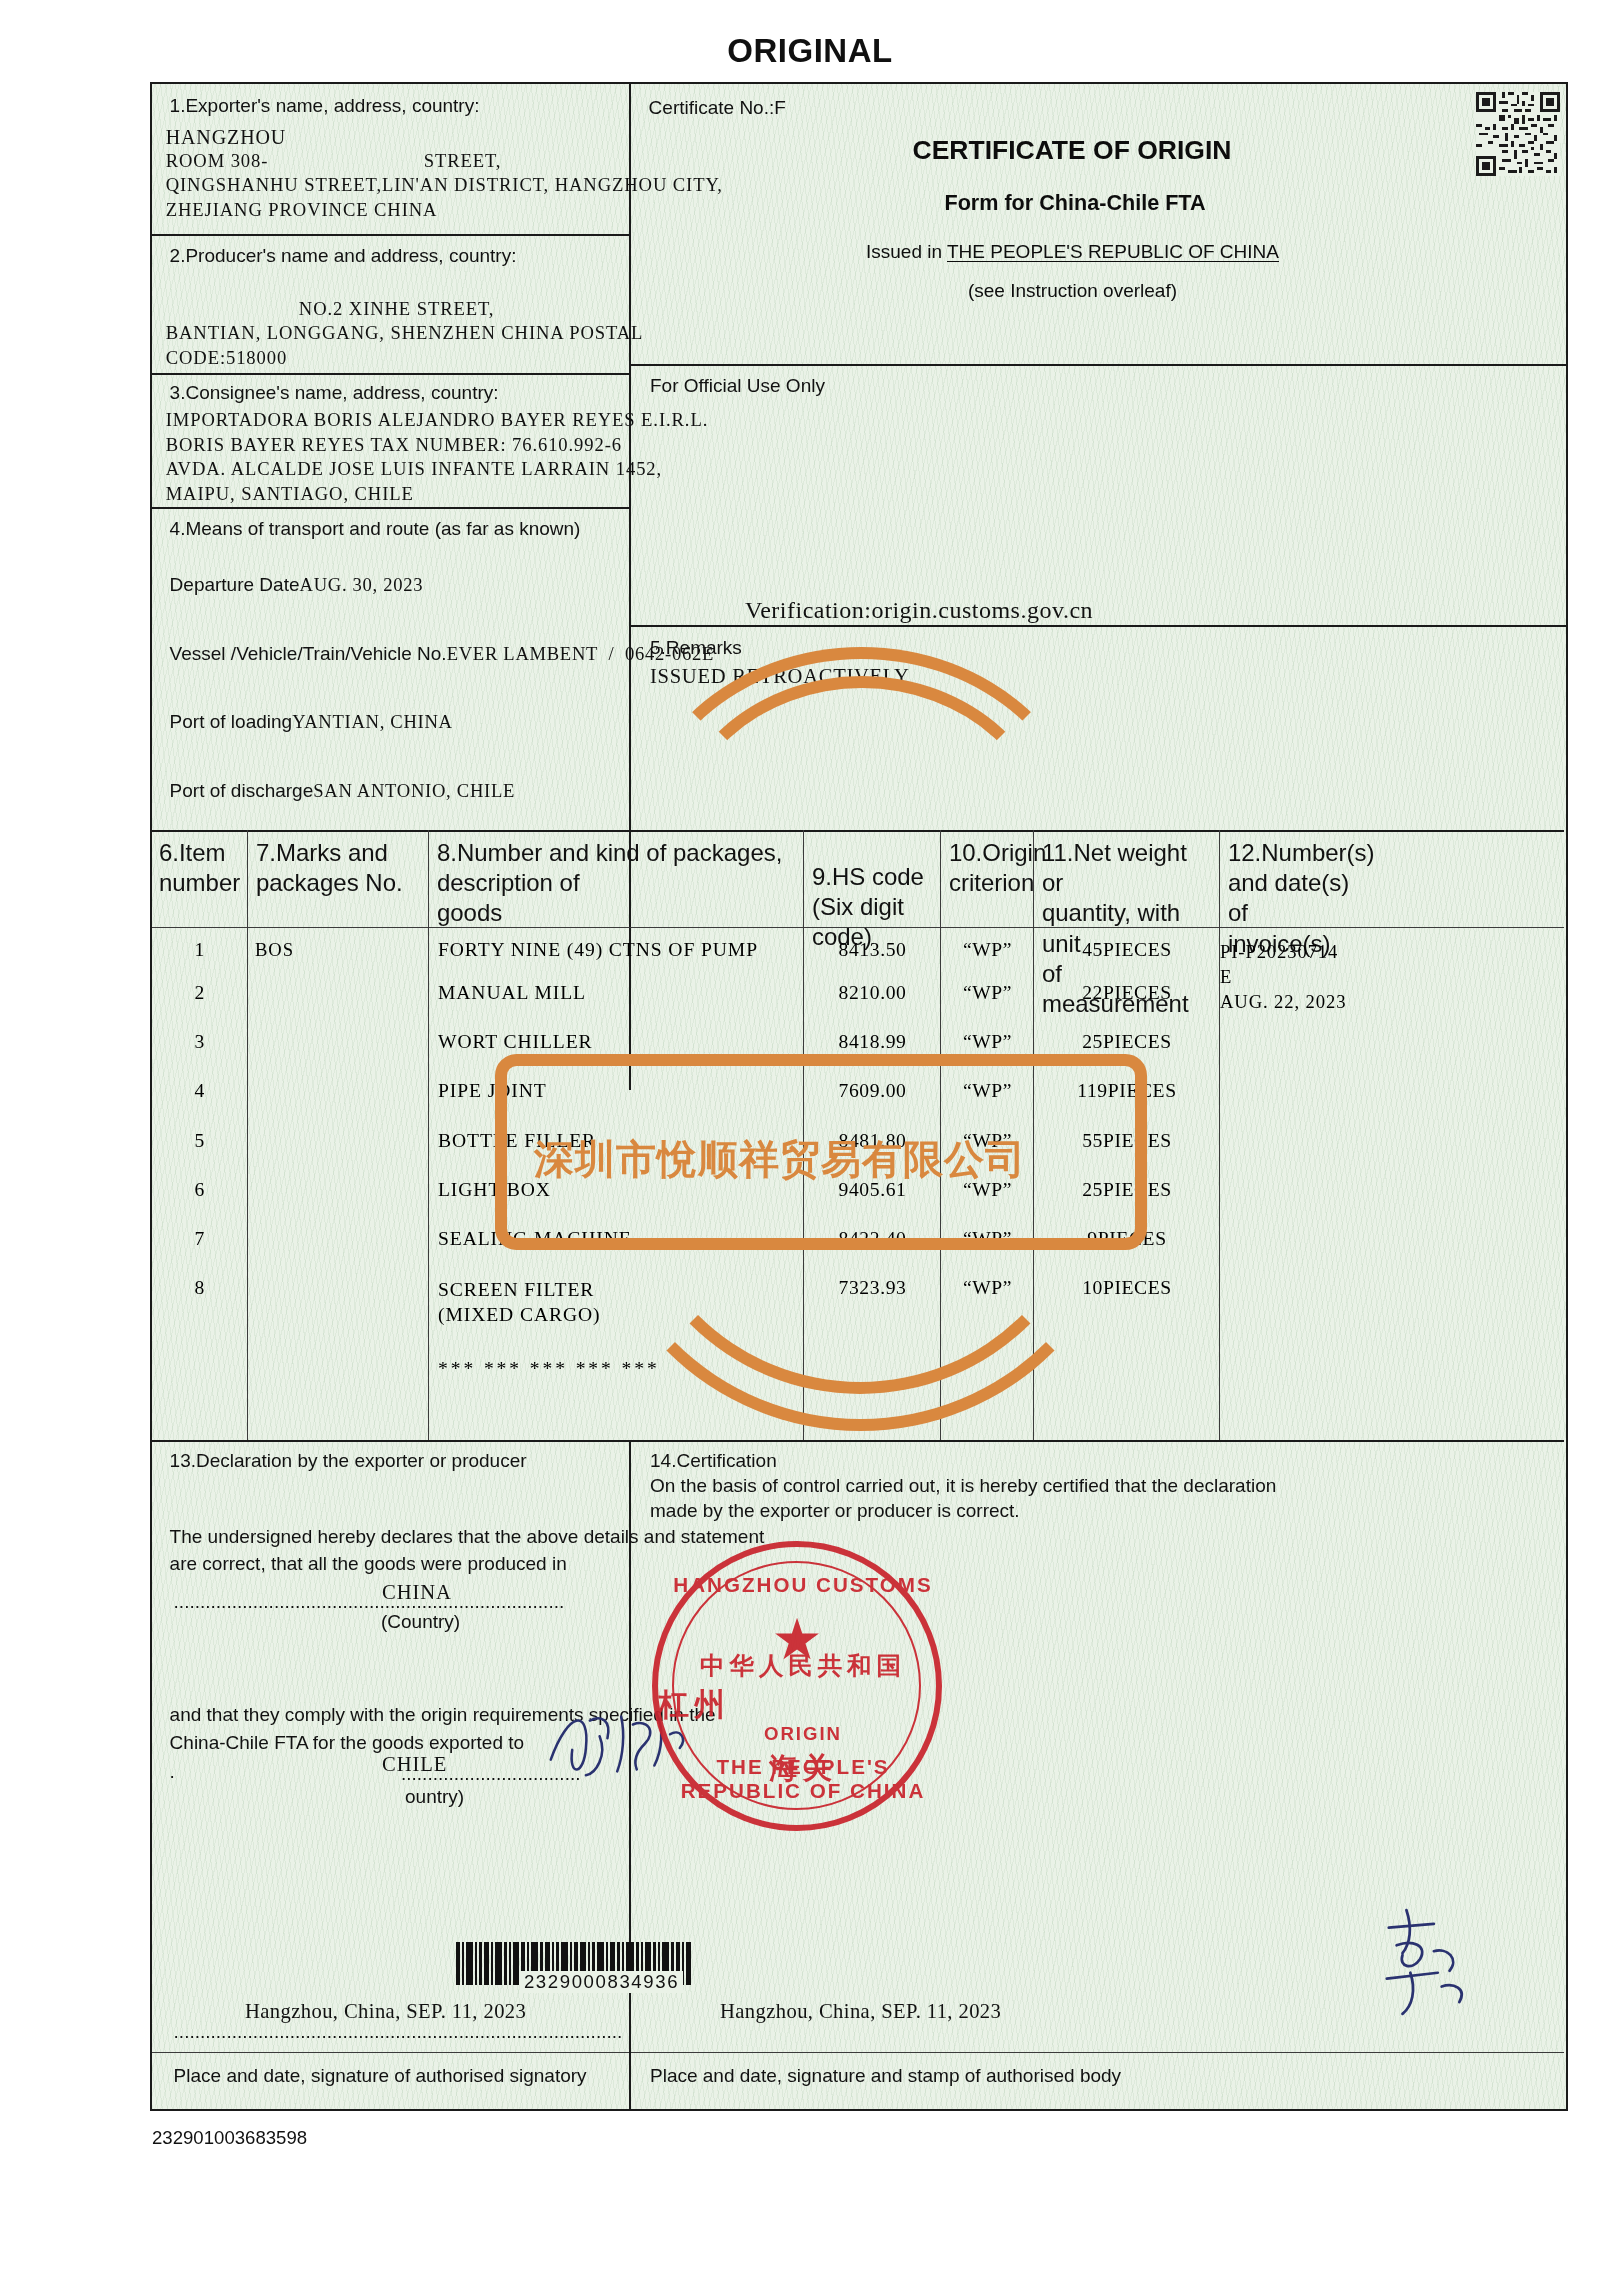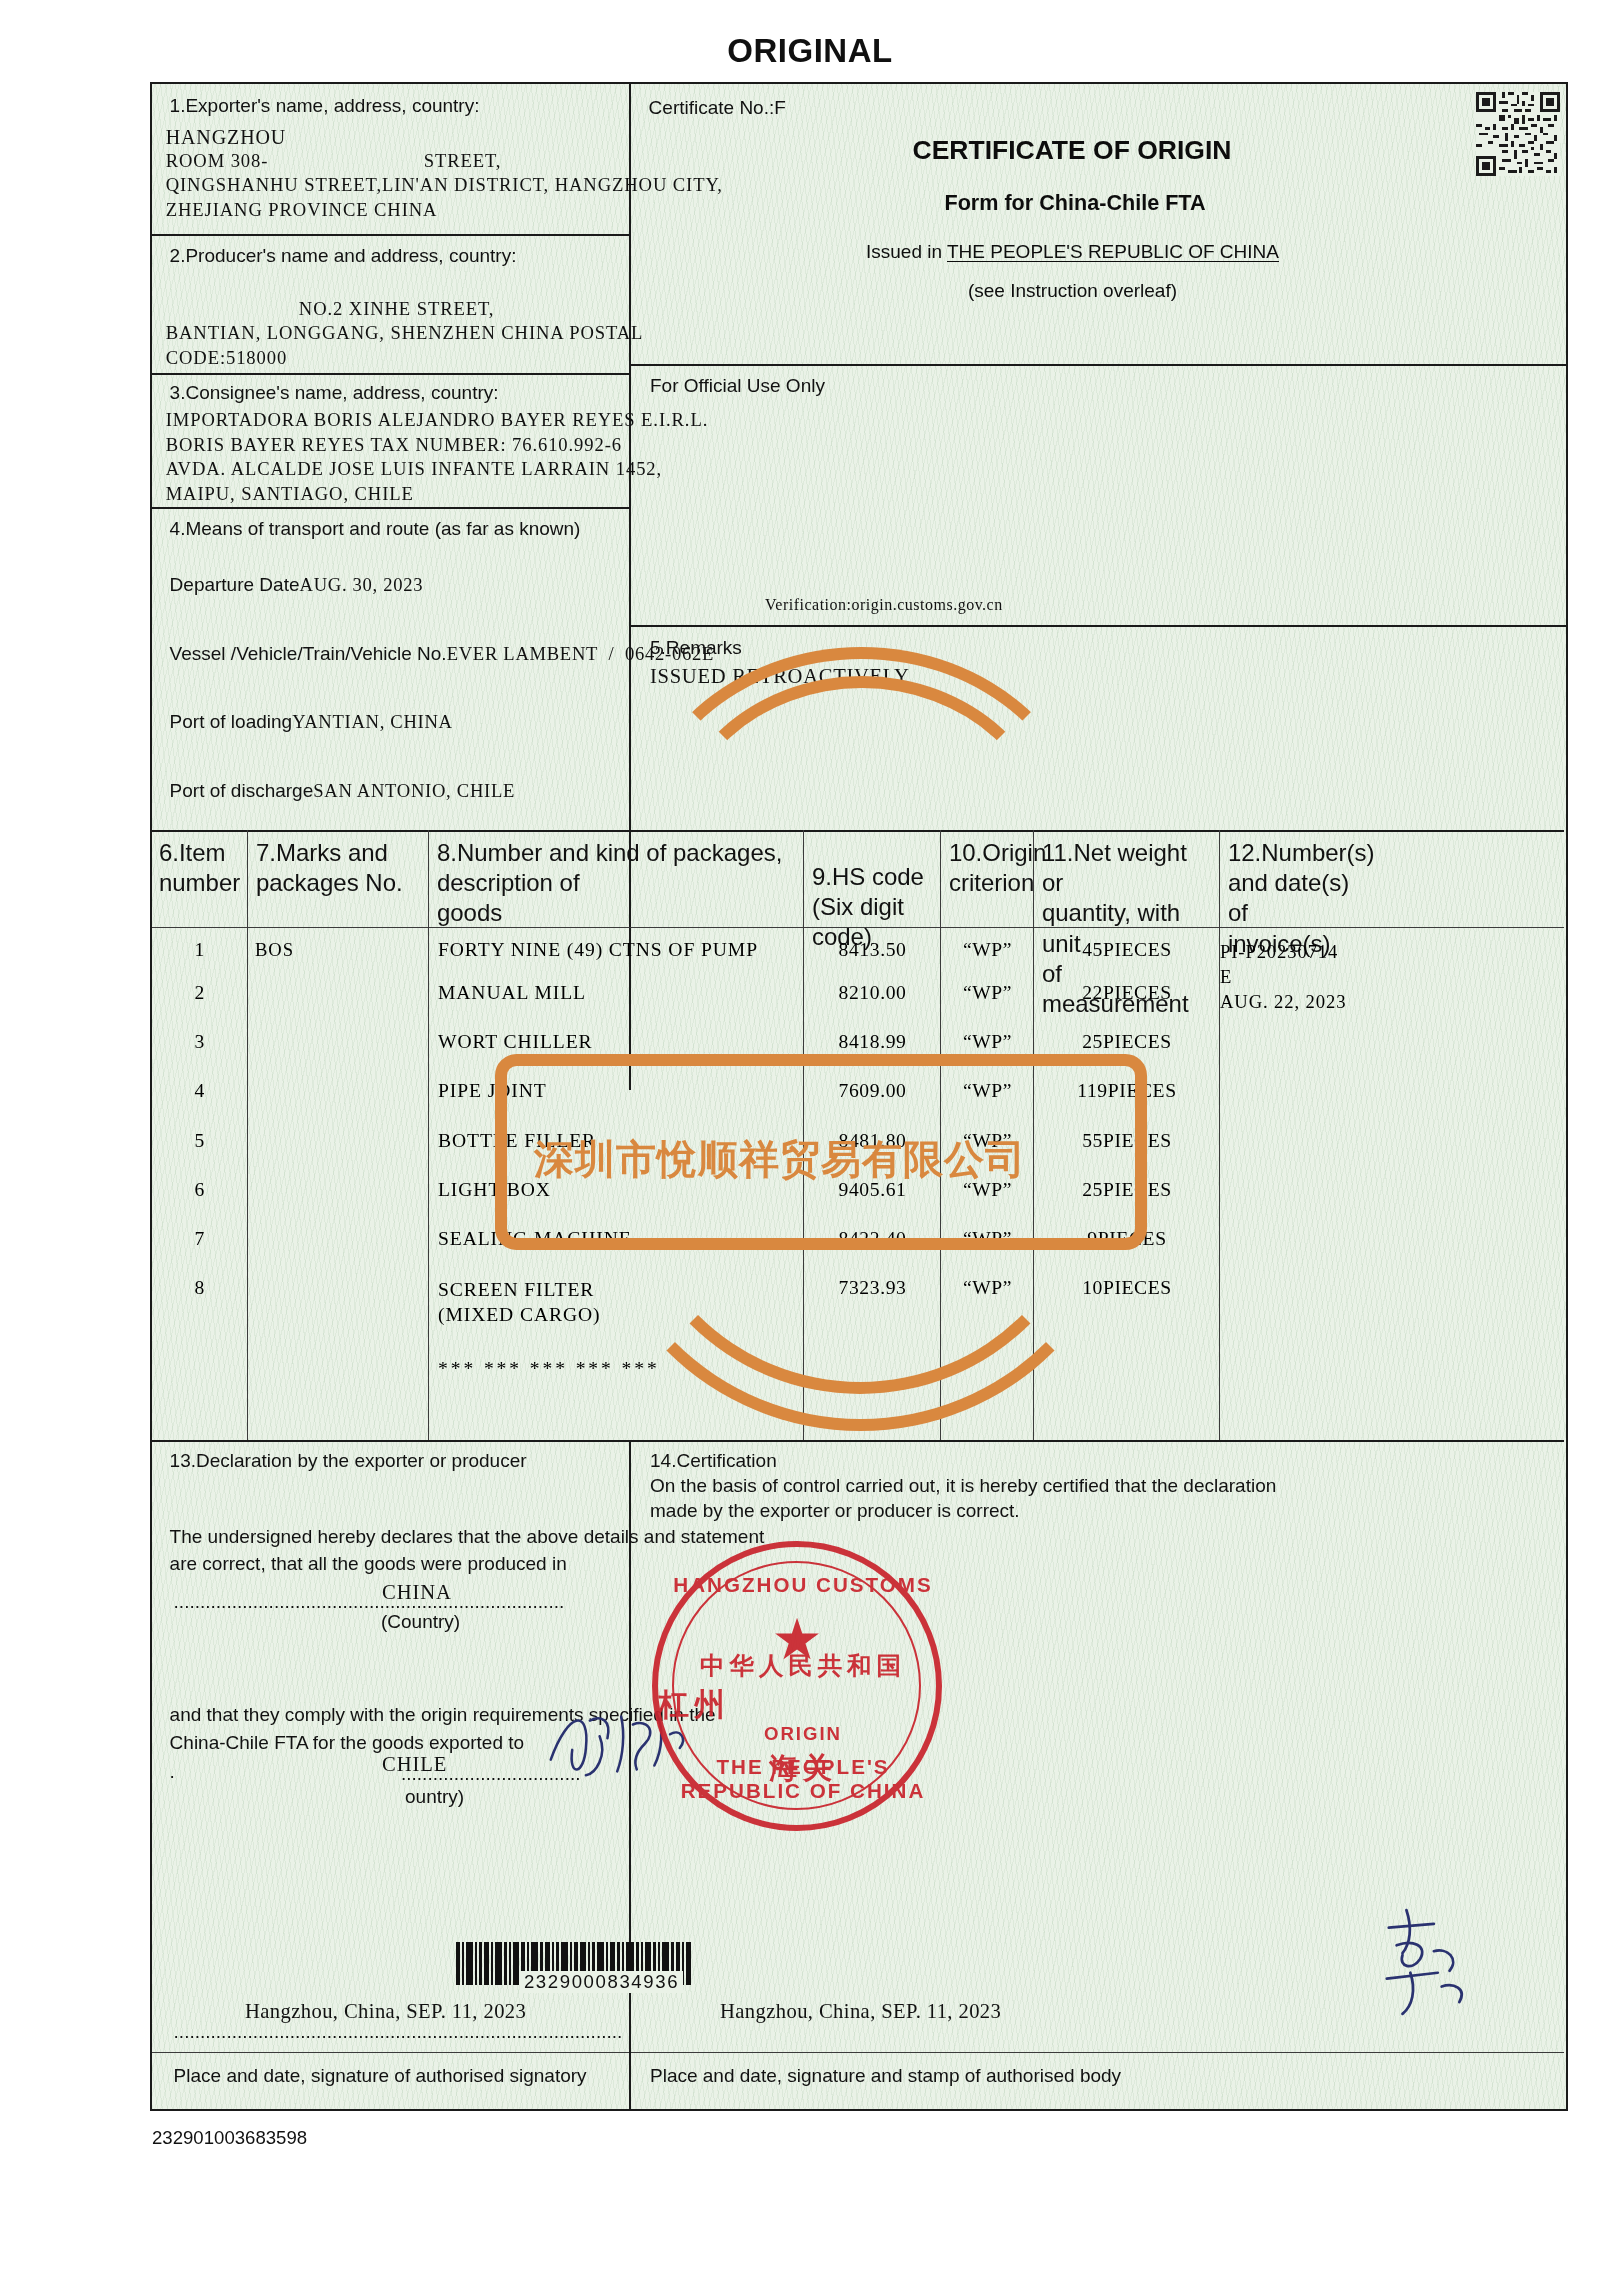--- a/index.html
+++ b/index.html
@@ -354,21 +354,21 @@
             <rect x="27" y="26" width="1" height="2"></rect>
             <rect x="9" y="18" width="1" height="1"></rect>
               <rect x="19" y="19" width="1" height="1"></rect>
           </g>
         </svg>
       </div>
     </div>
     <div class="hdiv" style="left:479px; top:280px; width:937px;"></div>
 
     <div class="lbl" style="position:absolute; left:498px; top:290px;">For Official Use Only</div>
-    <div class="val-sm" style="position:absolute; left:593px; top:510px; font-size:16px; letter-spacing:0.5px;margin-left:20px;">Verification:origin.customs.gov.cn</div>
+    <div class="val-sm" style="position:absolute; left:593px; top:510px; font-size:24px; letter-spacing:0.5px;">Verification:origin.customs.gov.cn</div>
     <div class="hdiv" style="left:479px; top:541px; width:937px;"></div>
 
     <div class="lbl" style="position:absolute; left:498px; top:552px;">5.Remarks</div>
     <div class="val-sm" style="position:absolute; left:498px; top:578px; font-size:20.6px;">ISSUED RETROACTIVELY</div>
 
     <div class="hdiv" style="left:0; top:746px; width:1412px;"></div>
 
     <div class="vdiv-thin" style="left:95px; top:746px; height:610px;"></div>
     <div class="vdiv-thin" style="left:276px; top:746px; height:610px;"></div>
     <div class="vdiv-thin" style="left:651px; top:746px; height:610px;"></div>

